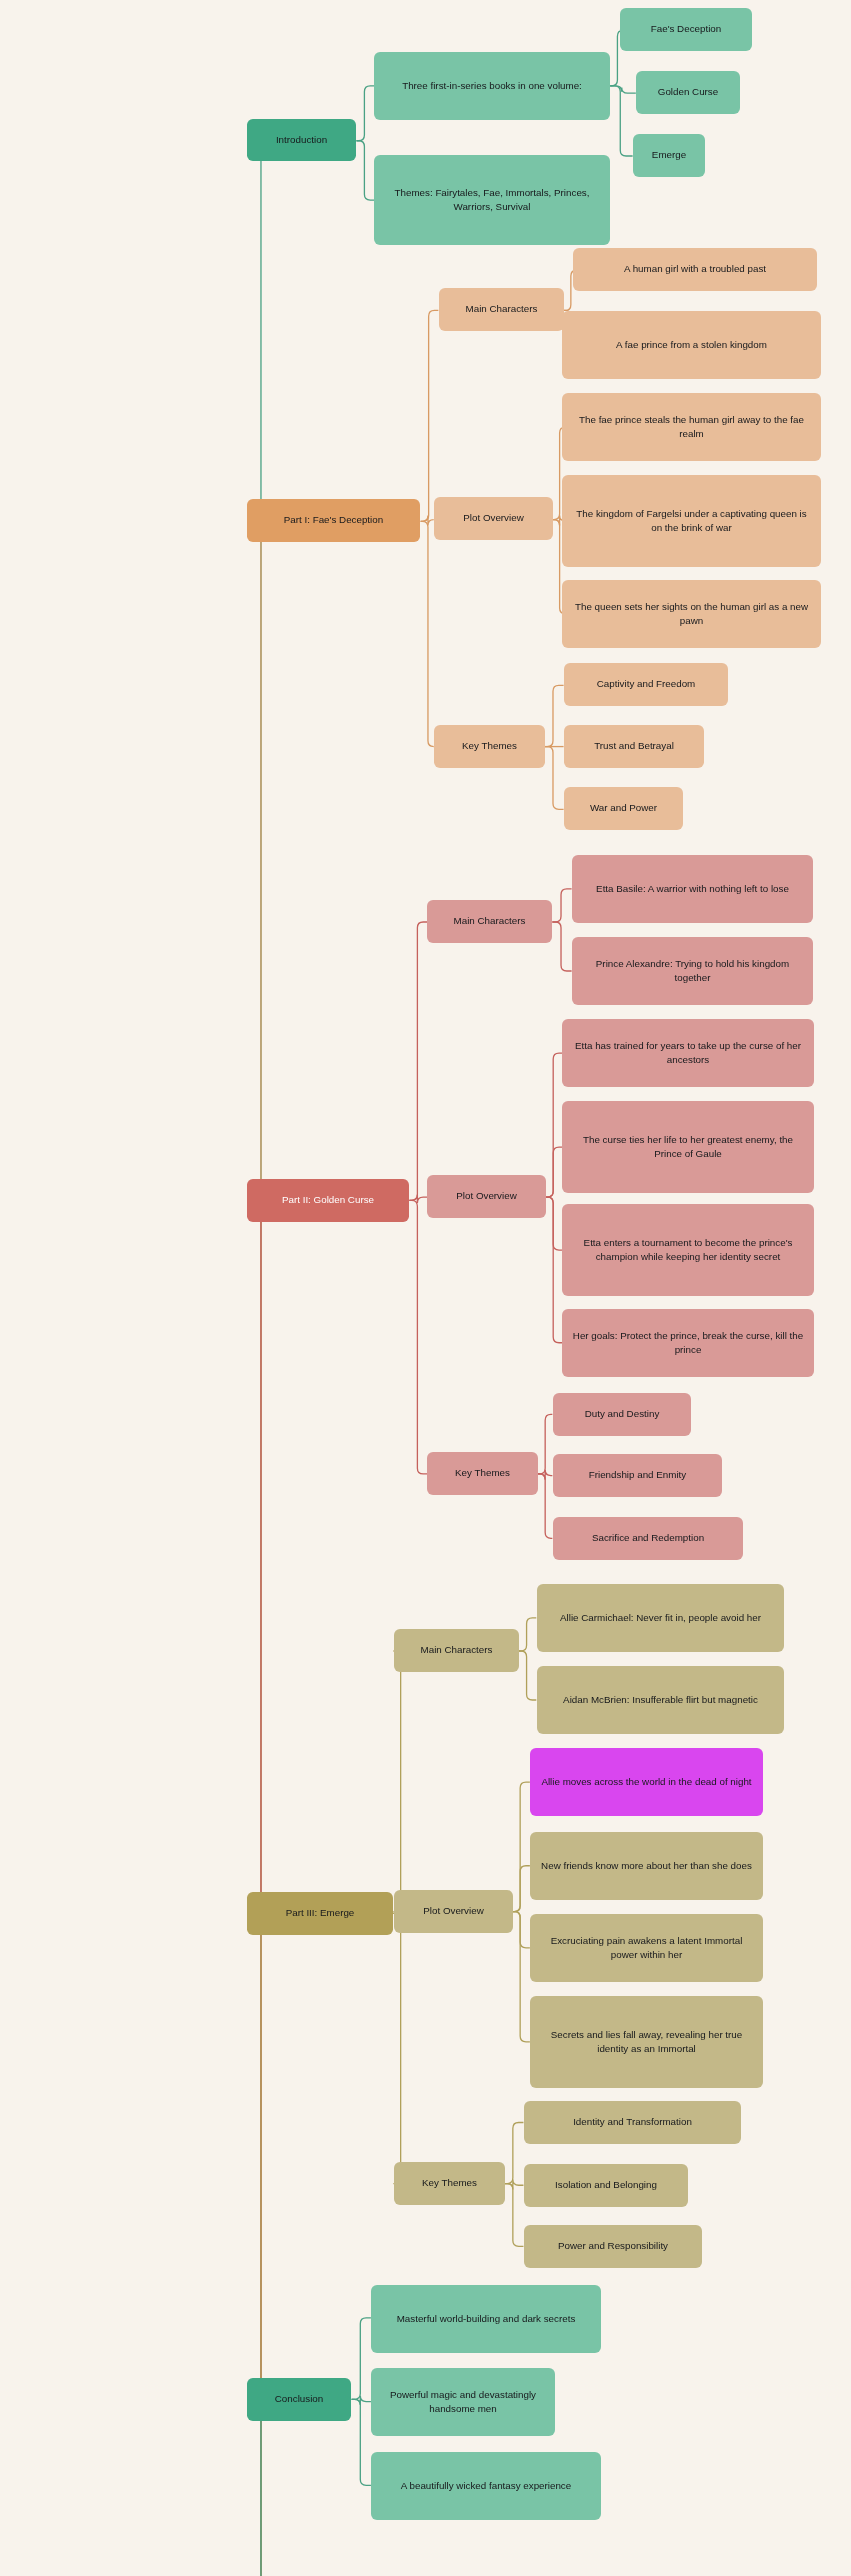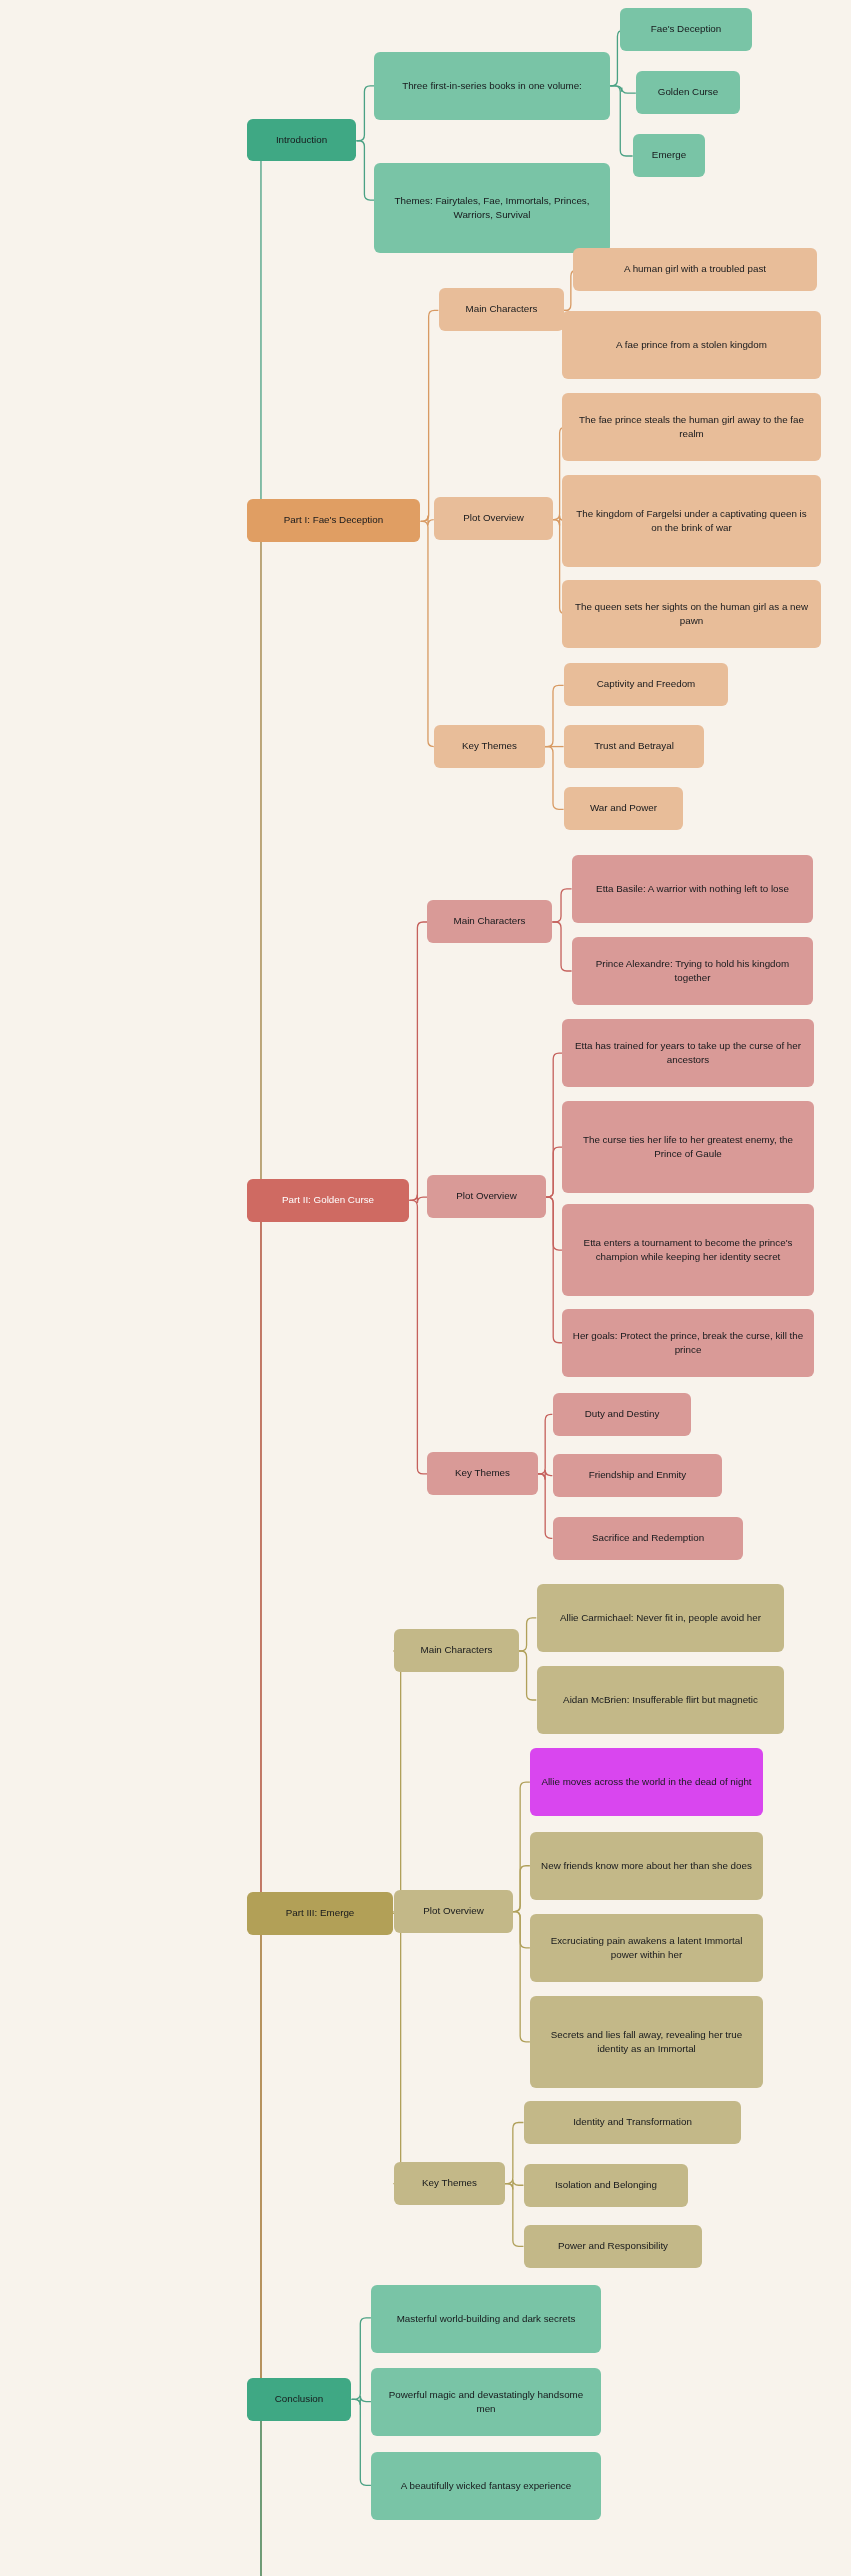--- a/index.html
+++ b/index.html
@@ -80,21 +80,21 @@
       <path d="M483.4528301886793,3297.8624999999997H487.37358490566044Q495.37358490566044,3297.8624999999997 495.37358490566044,3289.8624999999997V3194.0375Q495.37358490566044,3186.0375 503.37358490566044,3186.0375H509.94339622641513" fill="none" stroke="#4aa184" stroke-width="1.8"></path>
       <path d="M483.4528301886793,3297.8624999999997H487.37358490566044Q495.37358490566044,3297.8624999999997 495.37358490566044,3305.8624999999997V3293.0875Q495.37358490566044,3301.0875 503.37358490566044,3301.0875H509.94339622641513" fill="none" stroke="#4aa184" stroke-width="1.8"></path>
       <path d="M483.4528301886793,3297.8624999999997H487.37358490566044Q495.37358490566044,3297.8624999999997 495.37358490566044,3305.8624999999997V3408.1375Q495.37358490566044,3416.1375 503.37358490566044,3416.1375H509.94339622641513" fill="none" stroke="#4aa184" stroke-width="1.8"></path>
     </svg>
   <div id="nodelayer">
       <div class="node branch" style="left: 247px; top: 119px; width: 109px; min-height: 42px; background: rgb(63, 168, 132);">Introduction</div>
       <div class="node lvl2" style="left: 374px; top: 52px; width: 236px; min-height: 68px; background: rgb(121, 196, 166);">Three first-in-series books in one volume:</div>
       <div class="node lvl2" style="left: 620px; top: 8px; width: 132px; min-height: 43px; background: rgb(121, 196, 166);">Fae's Deception</div>
       <div class="node lvl2" style="left: 636px; top: 71px; width: 104px; min-height: 43px; background: rgb(121, 196, 166);">Golden Curse</div>
       <div class="node lvl2" style="left: 633px; top: 134px; width: 72px; min-height: 43px; background: rgb(121, 196, 166);">Emerge</div>
-      <div class="node lvl2" style="left: 374px; top: 155px; width: 236px; min-height: 90px; background: rgb(121, 196, 166); margin-top: 8px;">Themes: Fairytales, Fae, Immortals, Princes, Warriors, Survival</div>
+      <div class="node lvl2" style="left: 374px; top: 155px; width: 236px; min-height: 90px; background: rgb(121, 196, 166);">Themes: Fairytales, Fae, Immortals, Princes, Warriors, Survival</div>
       <div class="node branch" style="left: 247px; top: 499px; width: 173px; min-height: 43px; background: rgb(224, 158, 99);">Part I: Fae's Deception</div>
       <div class="node lvl2" style="left: 439px; top: 288px; width: 125px; min-height: 43px; background: rgb(232, 189, 153);">Main Characters</div>
       <div class="node lvl2" style="left: 573px; top: 248px; width: 244px; min-height: 43px; background: rgb(232, 189, 153);">A human girl with a troubled past</div>
       <div class="node lvl2" style="left: 562px; top: 311px; width: 259px; min-height: 68px; background: rgb(232, 189, 153);">A fae prince from a stolen kingdom</div>
       <div class="node lvl2" style="left: 434px; top: 497px; width: 119px; min-height: 43px; background: rgb(232, 189, 153);">Plot Overview</div>
       <div class="node lvl2" style="left: 562px; top: 393px; width: 259px; min-height: 68px; background: rgb(232, 189, 153);">The fae prince steals the human girl away to the fae realm</div>
       <div class="node lvl2" style="left: 562px; top: 475px; width: 259px; min-height: 92px; background: rgb(232, 189, 153);">The kingdom of Fargelsi under a captivating queen is on the brink of war</div>
       <div class="node lvl2" style="left: 562px; top: 580px; width: 259px; min-height: 68px; background: rgb(232, 189, 153);">The queen sets her sights on the human girl as a new pawn</div>
       <div class="node lvl2" style="left: 434px; top: 725px; width: 111px; min-height: 43px; background: rgb(232, 189, 153);">Key Themes</div>
       <div class="node lvl2" style="left: 564px; top: 663px; width: 164px; min-height: 43px; background: rgb(232, 189, 153);">Captivity and Freedom</div>
@@ -121,17 +121,17 @@
       <div class="node lvl2" style="left: 530px; top: 1748px; width: 233px; min-height: 68px; background: #d946ef;">Allie moves across the world in the dead of night</div>
       <div class="node lvl2" style="left: 530px; top: 1832px; width: 233px; min-height: 68px; background: rgb(195, 184, 136);">New friends know more about her than she does</div>
       <div class="node lvl2" style="left: 530px; top: 1914px; width: 233px; min-height: 68px; background: rgb(195, 184, 136);">Excruciating pain awakens a latent Immortal power within her</div>
       <div class="node lvl2" style="left: 530px; top: 1996px; width: 233px; min-height: 92px; background: rgb(195, 184, 136);">Secrets and lies fall away, revealing her true identity as an Immortal</div>
       <div class="node lvl2" style="left: 394px; top: 2162px; width: 111px; min-height: 43px; background: rgb(195, 184, 136);">Key Themes</div>
       <div class="node lvl2" style="left: 524px; top: 2101px; width: 217px; min-height: 43px; background: rgb(195, 184, 136);">Identity and Transformation</div>
       <div class="node lvl2" style="left: 524px; top: 2164px; width: 164px; min-height: 43px; background: rgb(195, 184, 136);">Isolation and Belonging</div>
       <div class="node lvl2" style="left: 524px; top: 2225px; width: 178px; min-height: 43px; background: rgb(195, 184, 136);">Power and Responsibility</div>
       <div class="node branch" style="left: 247px; top: 2378px; width: 104px; min-height: 43px; background: rgb(63, 168, 132);">Conclusion</div>
       <div class="node lvl2" style="left: 371px; top: 2285px; width: 230px; min-height: 68px; background: rgb(121, 196, 166);">Masterful world-building and dark secrets</div>
-      <div class="node lvl2" style="left: 371px; top: 2368px; width: 230px; min-height: 68px; background: rgb(121, 196, 166);">Powerful magic and devastatingly handsome men</div>
+      <div class="node lvl2" style="left: 371px; top: 2368px; width: 184px; min-height: 68px; background: rgb(121, 196, 166);">Powerful magic and devastatingly handsome men</div>
       <div class="node lvl2" style="left: 371px; top: 2452px; width: 230px; min-height: 68px; background: rgb(121, 196, 166);">A beautifully wicked fantasy experience</div>
     </div>
 </div>
 
 
 </body></html>

